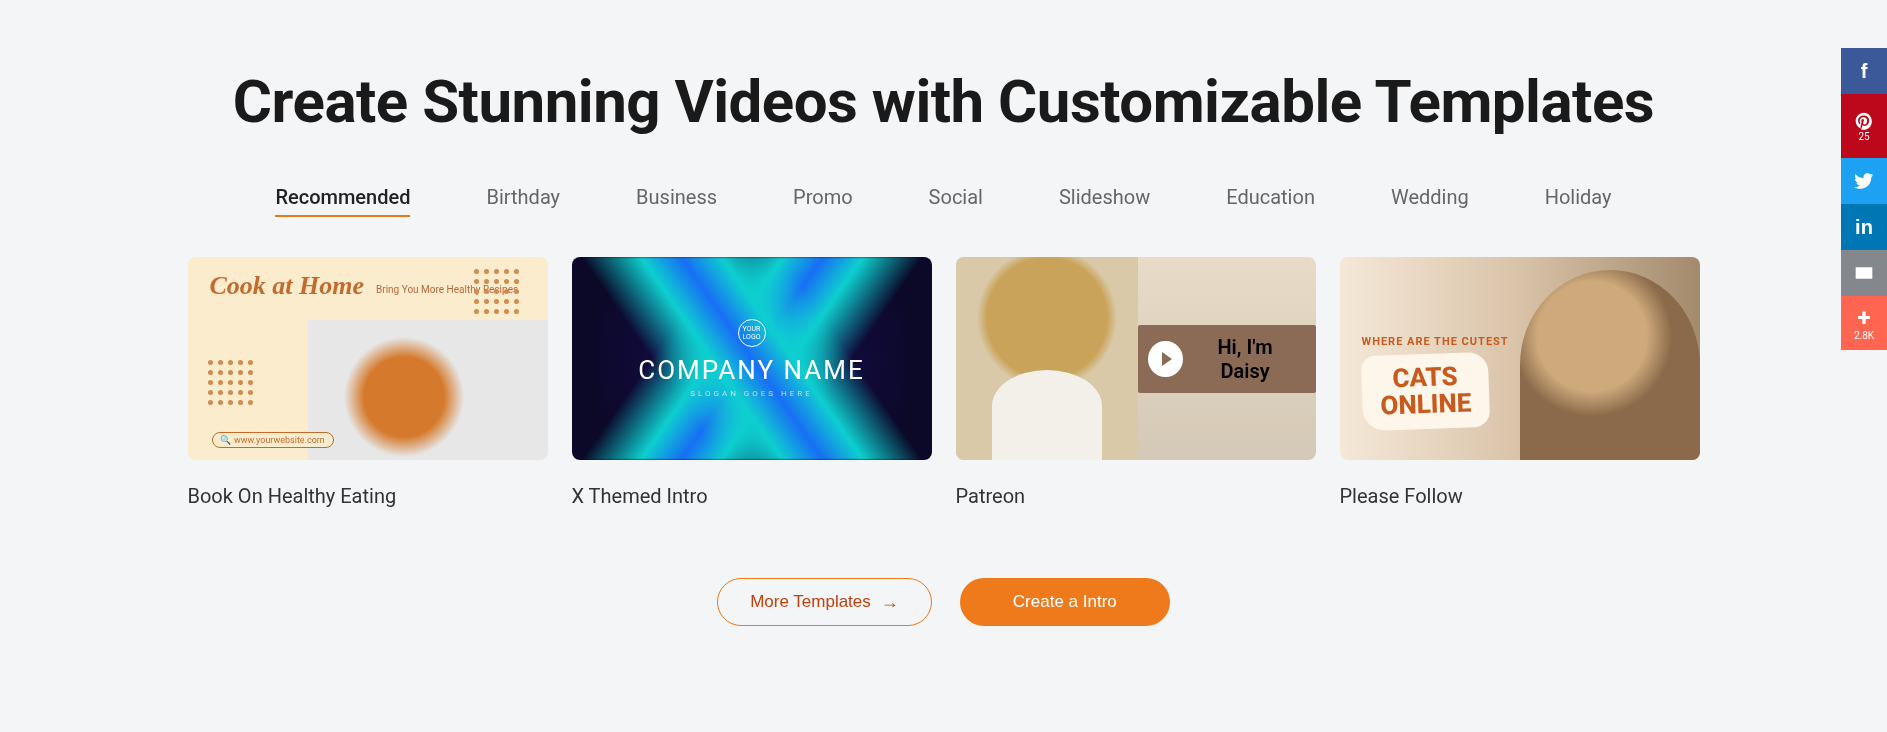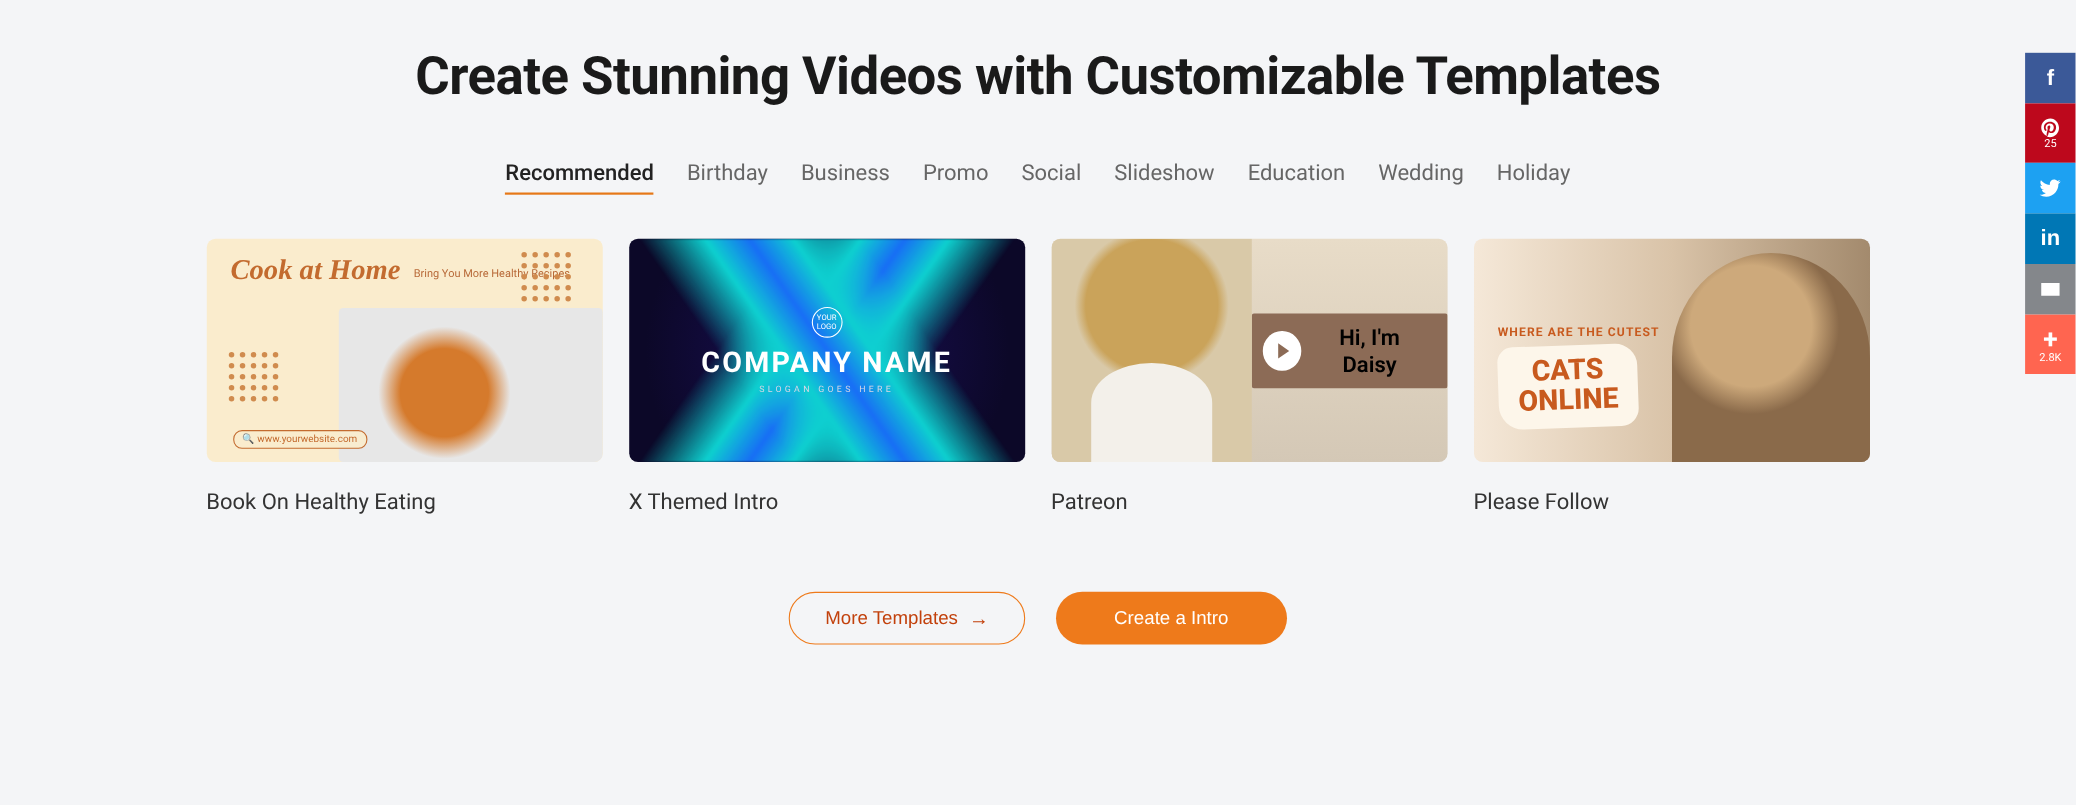--- a/index.html
+++ b/index.html
@@ -6,30 +6,30 @@
 body {
   font-family: -apple-system, BlinkMacSystemFont, "Segoe UI", Roboto, Arial, sans-serif;
   background: #f4f5f7;
   width: 1887px;
   min-height: 732px;
   position: relative;
   color: #222;
 }
 .page-title {
   text-align: center;
-  font-size: 48px;
+  font-size: 60px;
   font-weight: 700;
-  padding-top: 40px;
+  padding-top: 66px;
   letter-spacing: -0.5px;
   color: #1a1a1a;
 }
 .tabs {
   display: flex;
   justify-content: center;
-  gap: 30px;
+  gap: 76px;
   margin-top: 48px;
   margin-bottom: 40px;
 }
 .tab {
   font-size: 20px;
   color: #666;
   cursor: pointer;
   padding-bottom: 6px;
 }
 .tab.active {
@@ -88,21 +88,21 @@
     linear-gradient(55deg, transparent 30%, #0edbd8 42%, #1975ff 50%, #0edbd8 58%, transparent 70%),
     linear-gradient(-55deg, transparent 30%, #0edbd8 42%, #1975ff 50%, #0edbd8 58%, transparent 70%);
   opacity: 0.95;
   filter: blur(1px);
 }
 .thumb-2 .center { position: relative; text-align: center; z-index: 2; }
 .thumb-2 .logo-circ {
   width: 28px; height: 28px; border: 1px solid #fff; border-radius: 50%;
   margin: 0 auto 8px; font-size: 7px; color: #fff; display: flex; align-items: center; justify-content: center;
 }
-.thumb-2 .company { color: #fff; font-size: 26px; font-weight: 700; letter-spacing: 2px; }
+.thumb-2 .company { color: #fff; font-size: 26px; font-weight: 400; letter-spacing: 2px; }
 .thumb-2 .slogan { color: #d8d8e6; font-size: 8px; letter-spacing: 3px; margin-top: 4px; }
 
 
 .thumb-3 { background: linear-gradient(180deg, #e8dcc8 0%, #d4c8b6 100%); display: flex; align-items: center; }
 .thumb-3 .portrait {
   width: 190px; height: 100%; background: radial-gradient(circle at 50% 30%, #caa35a 0 60px, #d9c9a8 70px 100%);
   position: relative;
 }
 .thumb-3 .portrait::after{
   content:""; position:absolute; bottom:0; left:50%; transform:translateX(-50%);
@@ -151,21 +151,21 @@
 .social-rail {
   position: absolute; top: 48px; right: 0; width: 46px;
   display: flex; flex-direction: column;
 }
 .sbtn {
   width: 46px; height: 46px; display: flex; flex-direction: column; align-items: center; justify-content: center;
   color: #fff; cursor: pointer; font-size: 20px;
 }
 .sbtn .count { font-size: 10px; margin-top: 1px; line-height: 1; }
 .s-fb { background: #3b5998; }
-.s-pin { background: #bd081c; height: 54px; }
+.s-pin { background: #bd081c; height: 64px; }
 .s-tw { background: #1da1f2; }
 .s-in { background: #0077b5; }
 .s-mail { background: #84878b; }
 .s-plus { background: #ff6550; height: 54px; }
 </style>
 </head>
 <body>
 
 <h1 class="page-title">Create Stunning Videos with Customizable Templates</h1>
 

